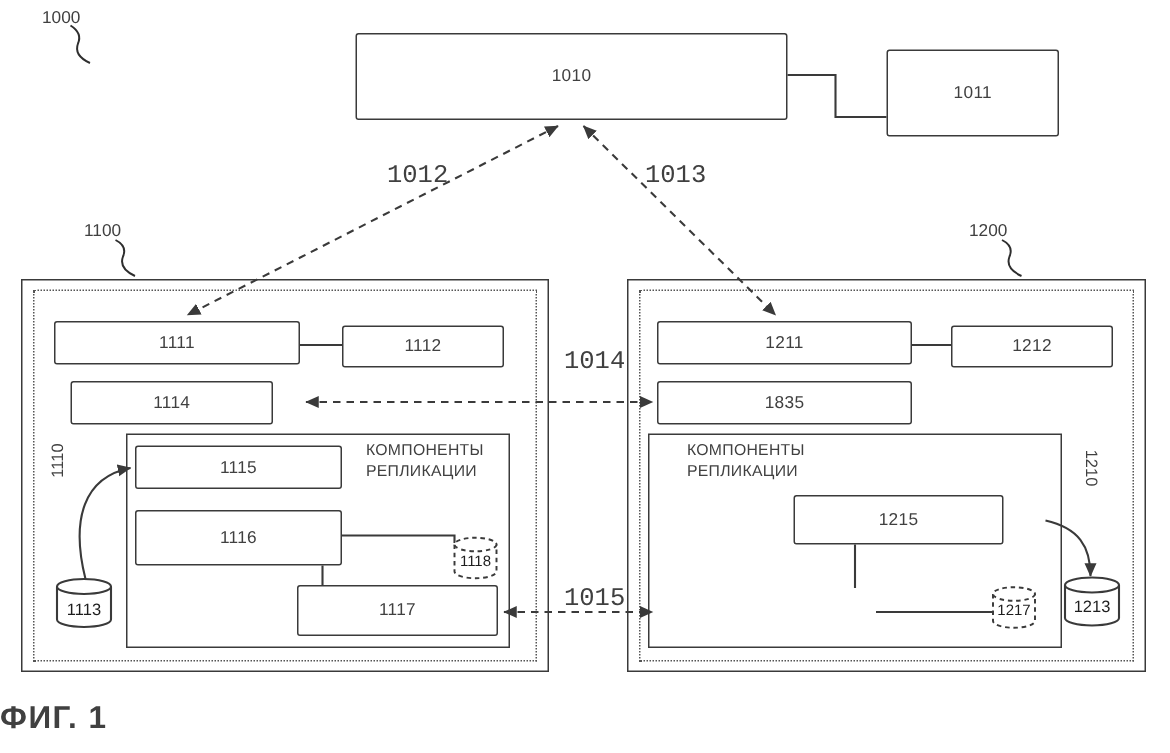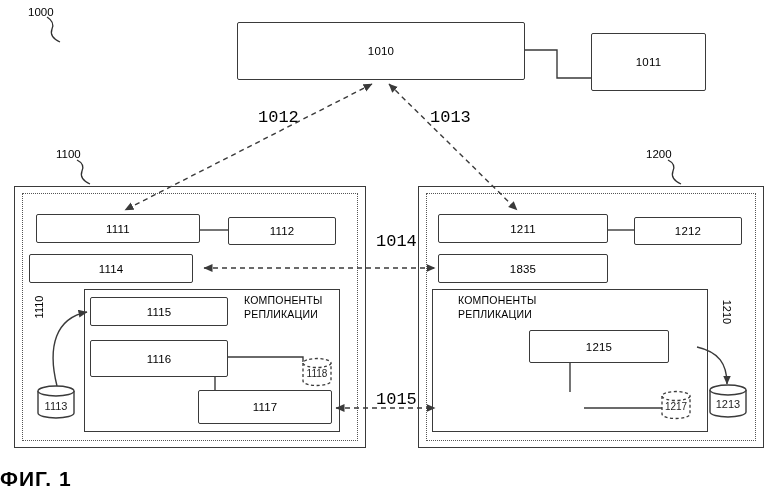--- a/index.html
+++ b/index.html
@@ -1,18 +1,18 @@
 <!DOCTYPE html>
 <html><head>
 <meta charset="utf-8">
 <style>
   html,body { margin:0; padding:0; background:#ffffff; }
   .stage {
     position:relative; width:780px; height:502px; background:#ffffff;
-    font-family:"Liberation Sans","DejaVu Sans",sans-serif; color:#000000;
+    font-family:"Liberation Sans","DejaVu Sans",sans-serif; color:#404040;
     overflow:hidden;
   }
   .box {
     position:absolute; box-sizing:border-box;
     border:1.5px solid #3a3a3a; background:#ffffff; border-radius:2px;
     display:flex; align-items:center; justify-content:center;
     font-size:11.5px; letter-spacing:.2px;
   }
   .outer  { position:absolute; box-sizing:border-box; border:1.7px solid #3a3a3a; }
   .dotted { position:absolute; box-sizing:border-box; border:1.3px dotted #555; }
@@ -51,21 +51,21 @@
   <div class="lbl" style="left:376px;top:232px">1014</div>
   <div class="lbl" style="left:376px;top:390px">1015</div>
 
   <div class="box" style="left:237px;top:22px;width:288px;height:58px">1010</div>
   <div class="box" style="left:591px;top:33px;width:115px;height:58px">1011</div>
 
   <div class="outer" style="left:14px;top:186px;width:352px;height:262px"></div>
   <div class="dotted" style="left:22px;top:193px;width:336px;height:248px"></div>
   <div class="box" style="left:36px;top:214px;width:164px;height:29px">1111</div>
   <div class="box" style="left:228px;top:217px;width:108px;height:28px">1112</div>
-  <div class="box" style="left:29px;top:254px;width:164px;height:29px">1114</div>
+  <div class="box" style="left:47px;top:254px;width:135px;height:29px">1114</div>
   <div class="repl" style="left:84px;top:289px;width:256px;height:143px"></div>
   <div class="repl-title" style="left:244px;top:293px;width:92px">КОМПОНЕНТЫ РЕПЛИКАЦИИ</div>
   <div class="box" style="left:90px;top:297px;width:138px;height:29px">1115</div>
   <div class="box" style="left:90px;top:340px;width:138px;height:37px">1116</div>
   <div class="box" style="left:198px;top:390px;width:134px;height:34px">1117</div>
 
   <div class="outer" style="left:418px;top:186px;width:346px;height:262px"></div>
   <div class="dotted" style="left:426px;top:193px;width:330px;height:248px"></div>
   <div class="box" style="left:438px;top:214px;width:170px;height:29px">1211</div>
   <div class="box" style="left:634px;top:217px;width:108px;height:28px">1212</div>

